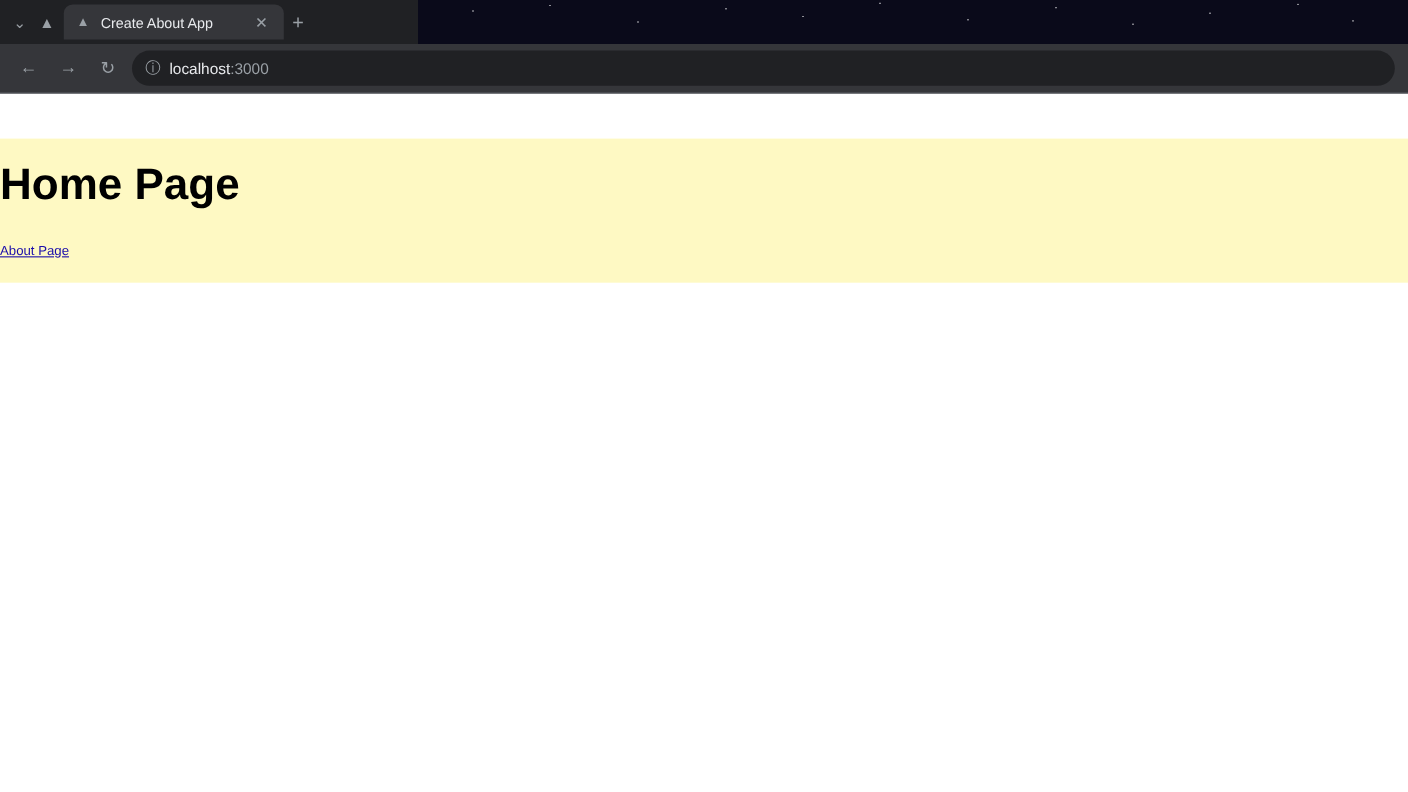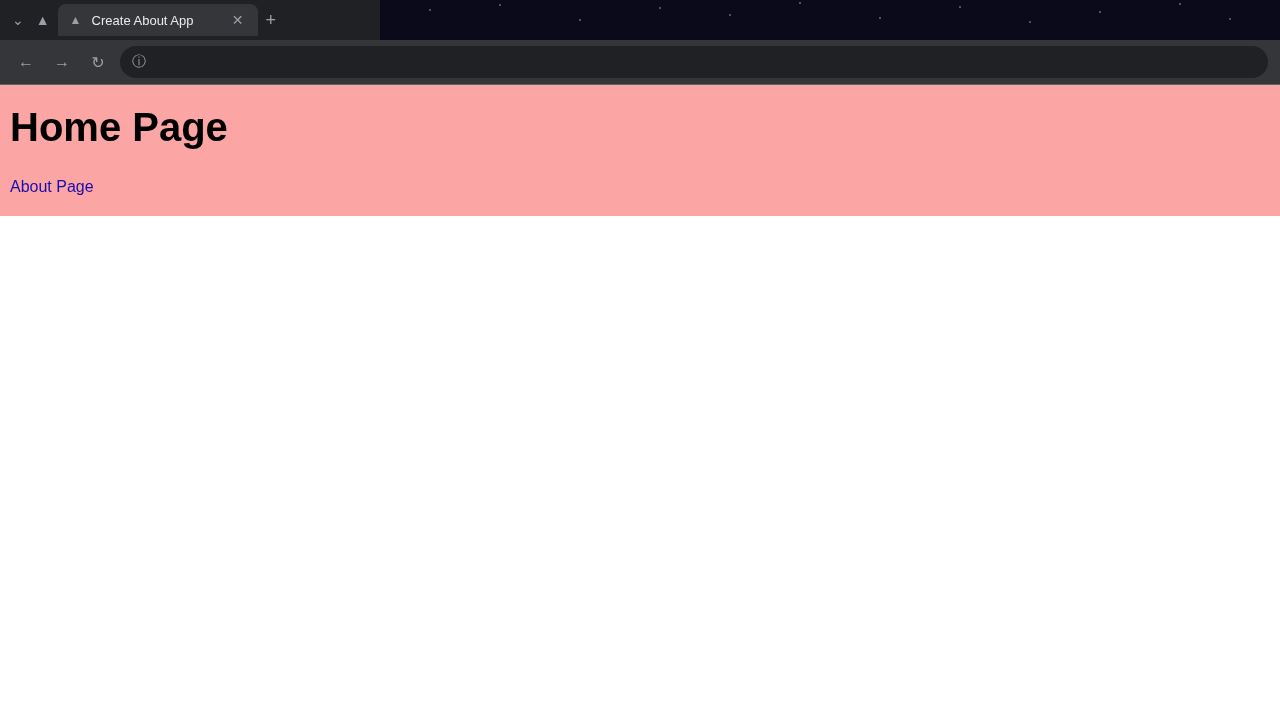--- a/index.html
+++ b/index.html
@@ -186,35 +186,37 @@
 
     
     .browser-separator {
       width: 100%;
       height: 1px;
       background: #5f6368;
     }
 
     
     .page-content {
-      background: #fca5a5;
-      padding: 20px 10px;
-      flex: 1;
+      background: #fef9c3;
+      padding: 20px 0;
+      flex: 1;
+      margin-top: 41px;
     }
 
     .page-title {
       font-size: 40px;
       font-weight: bold;
       color: #000000;
       margin-bottom: 28px;
     }
 
     .page-link {
       color: #1a0dab;
-      font-size: 16px;
+      font-size: 12px;
+      text-decoration: underline;
       cursor: pointer;
     }
   </style>
 </head>
 <body>
 
 <div class="browser-chrome">
 
   <div class="tab-bar">
     <div class="tab-controls-left">
@@ -237,20 +239,23 @@
     </div>
     <div class="nav-btn">
       <span>→</span>
     </div>
     <div class="nav-btn">
       <span>↻</span>
     </div>
 
     <div class="address-input-container">
       <span class="info-icon">ⓘ</span>
+      <span class="address-text">
+        <span class="domain">localhost</span><span class="port">:3000</span>
+      </span>
     </div>
   </div>
 
   <div class="browser-separator"></div>
 </div>
 
 <div class="page-content">
   <h1 class="page-title">Home Page</h1>
   <a class="page-link">About Page</a>
 </div>

